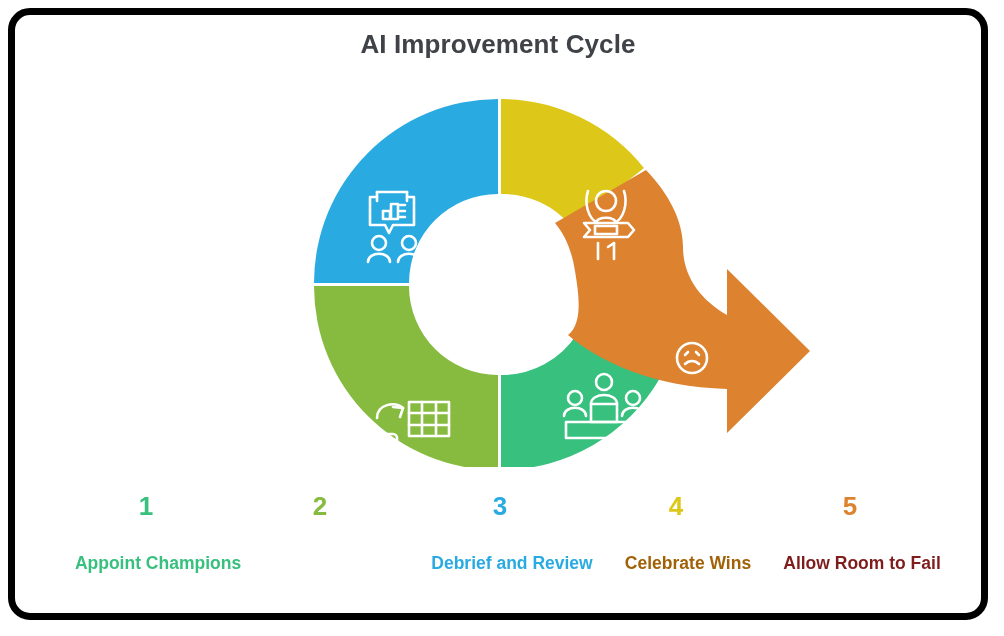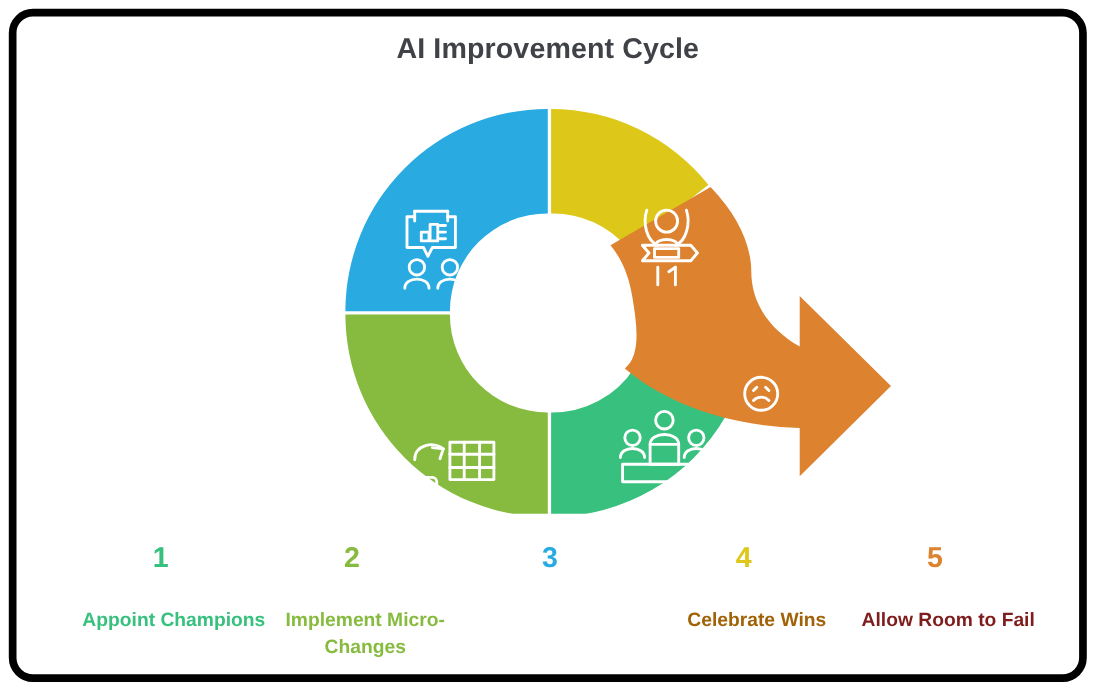--- a/index.html
+++ b/index.html
@@ -201,25 +201,25 @@
 
   <div id="legend-row">
 
     <div class="legend-item li-1">
       <div class="legend-number" style="color: rgb(55, 192, 126);">1</div>
       <div class="legend-label" style="color: rgb(55, 192, 126);">Appoint Champions</div>
     </div>
 
     <div class="legend-item li-2">
       <div class="legend-number" style="color: rgb(135, 187, 64);">2</div>
-      <div class="legend-label" style="color: rgb(135, 187, 64);">Implement Micro-Changes</div>
     </div>
 
     <div class="legend-item li-3">
       <div class="legend-number" style="color: rgb(41, 171, 226);">3</div>
+      <div class="legend-label" style="color: rgb(41, 171, 226);">Debrief and Review</div>
     </div>
 
     <div class="legend-item li-4">
       <div class="legend-number" style="color: rgb(221, 200, 26);">4</div>
       <div class="legend-label" style="color: #a16207;">Celebrate Wins</div>
     </div>
 
     <div class="legend-item li-5">
       <div class="legend-number" style="color: rgb(221, 130, 47);">5</div>
       <div class="legend-label" style="color: #7f1d1d;">Allow Room to Fail</div>

